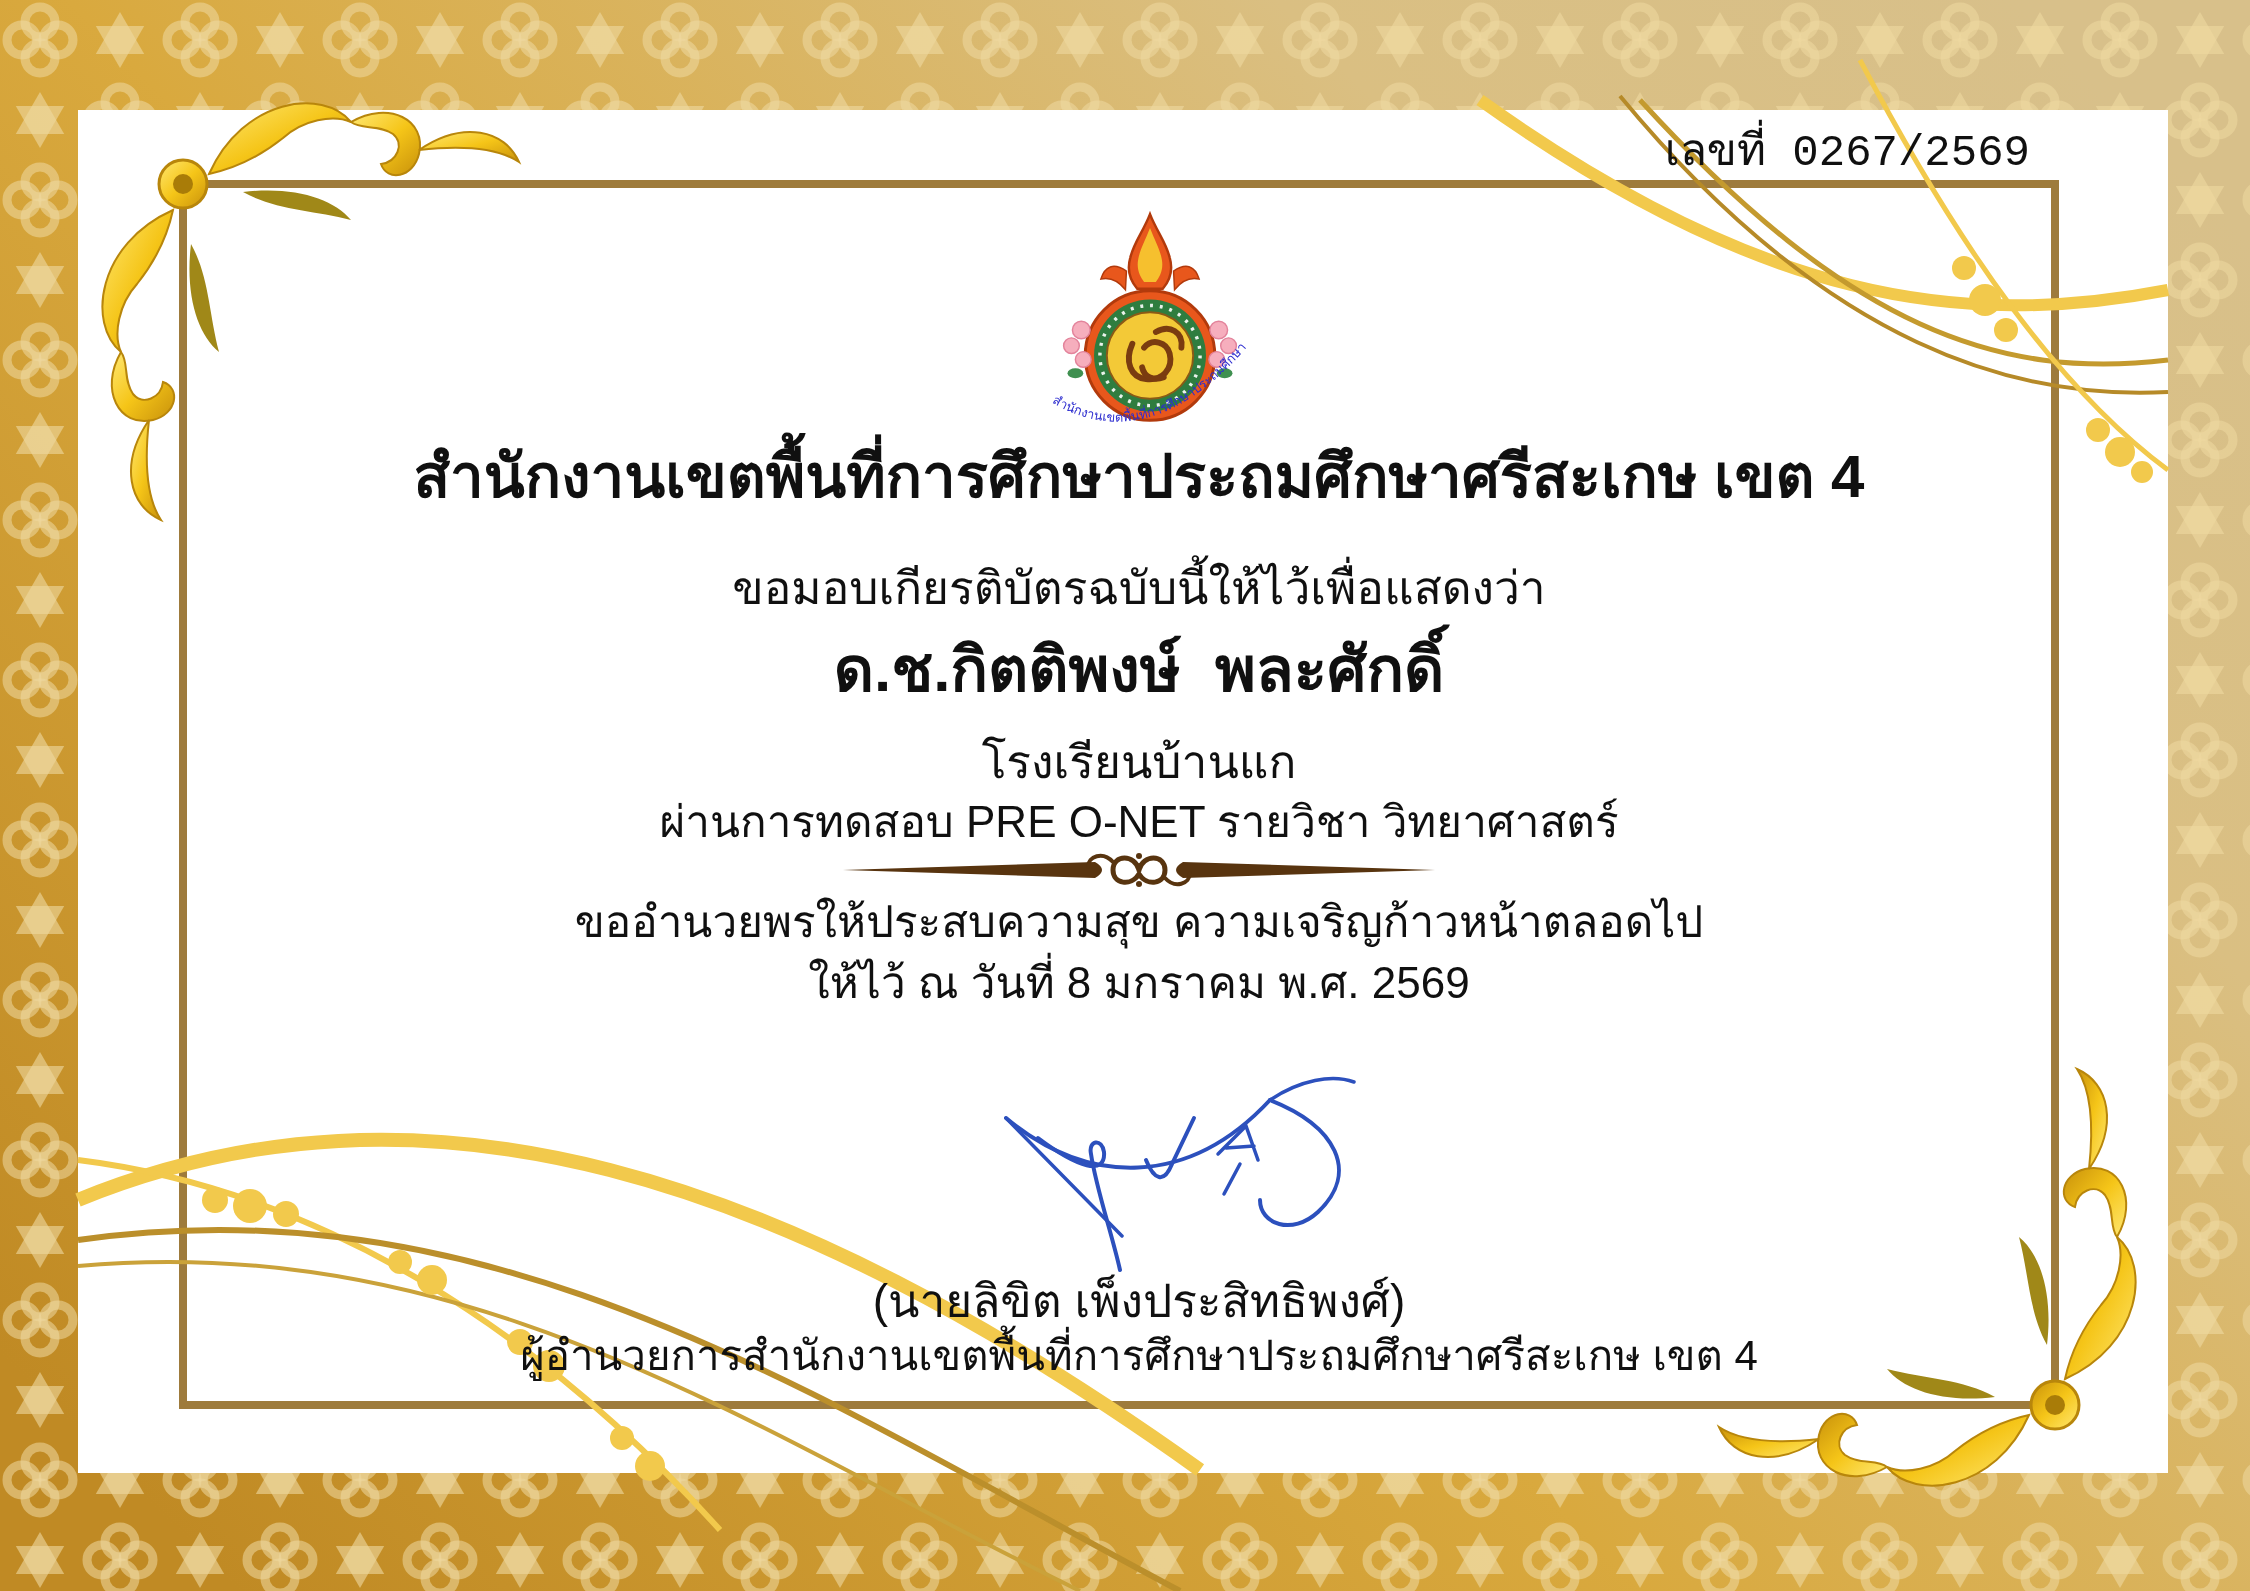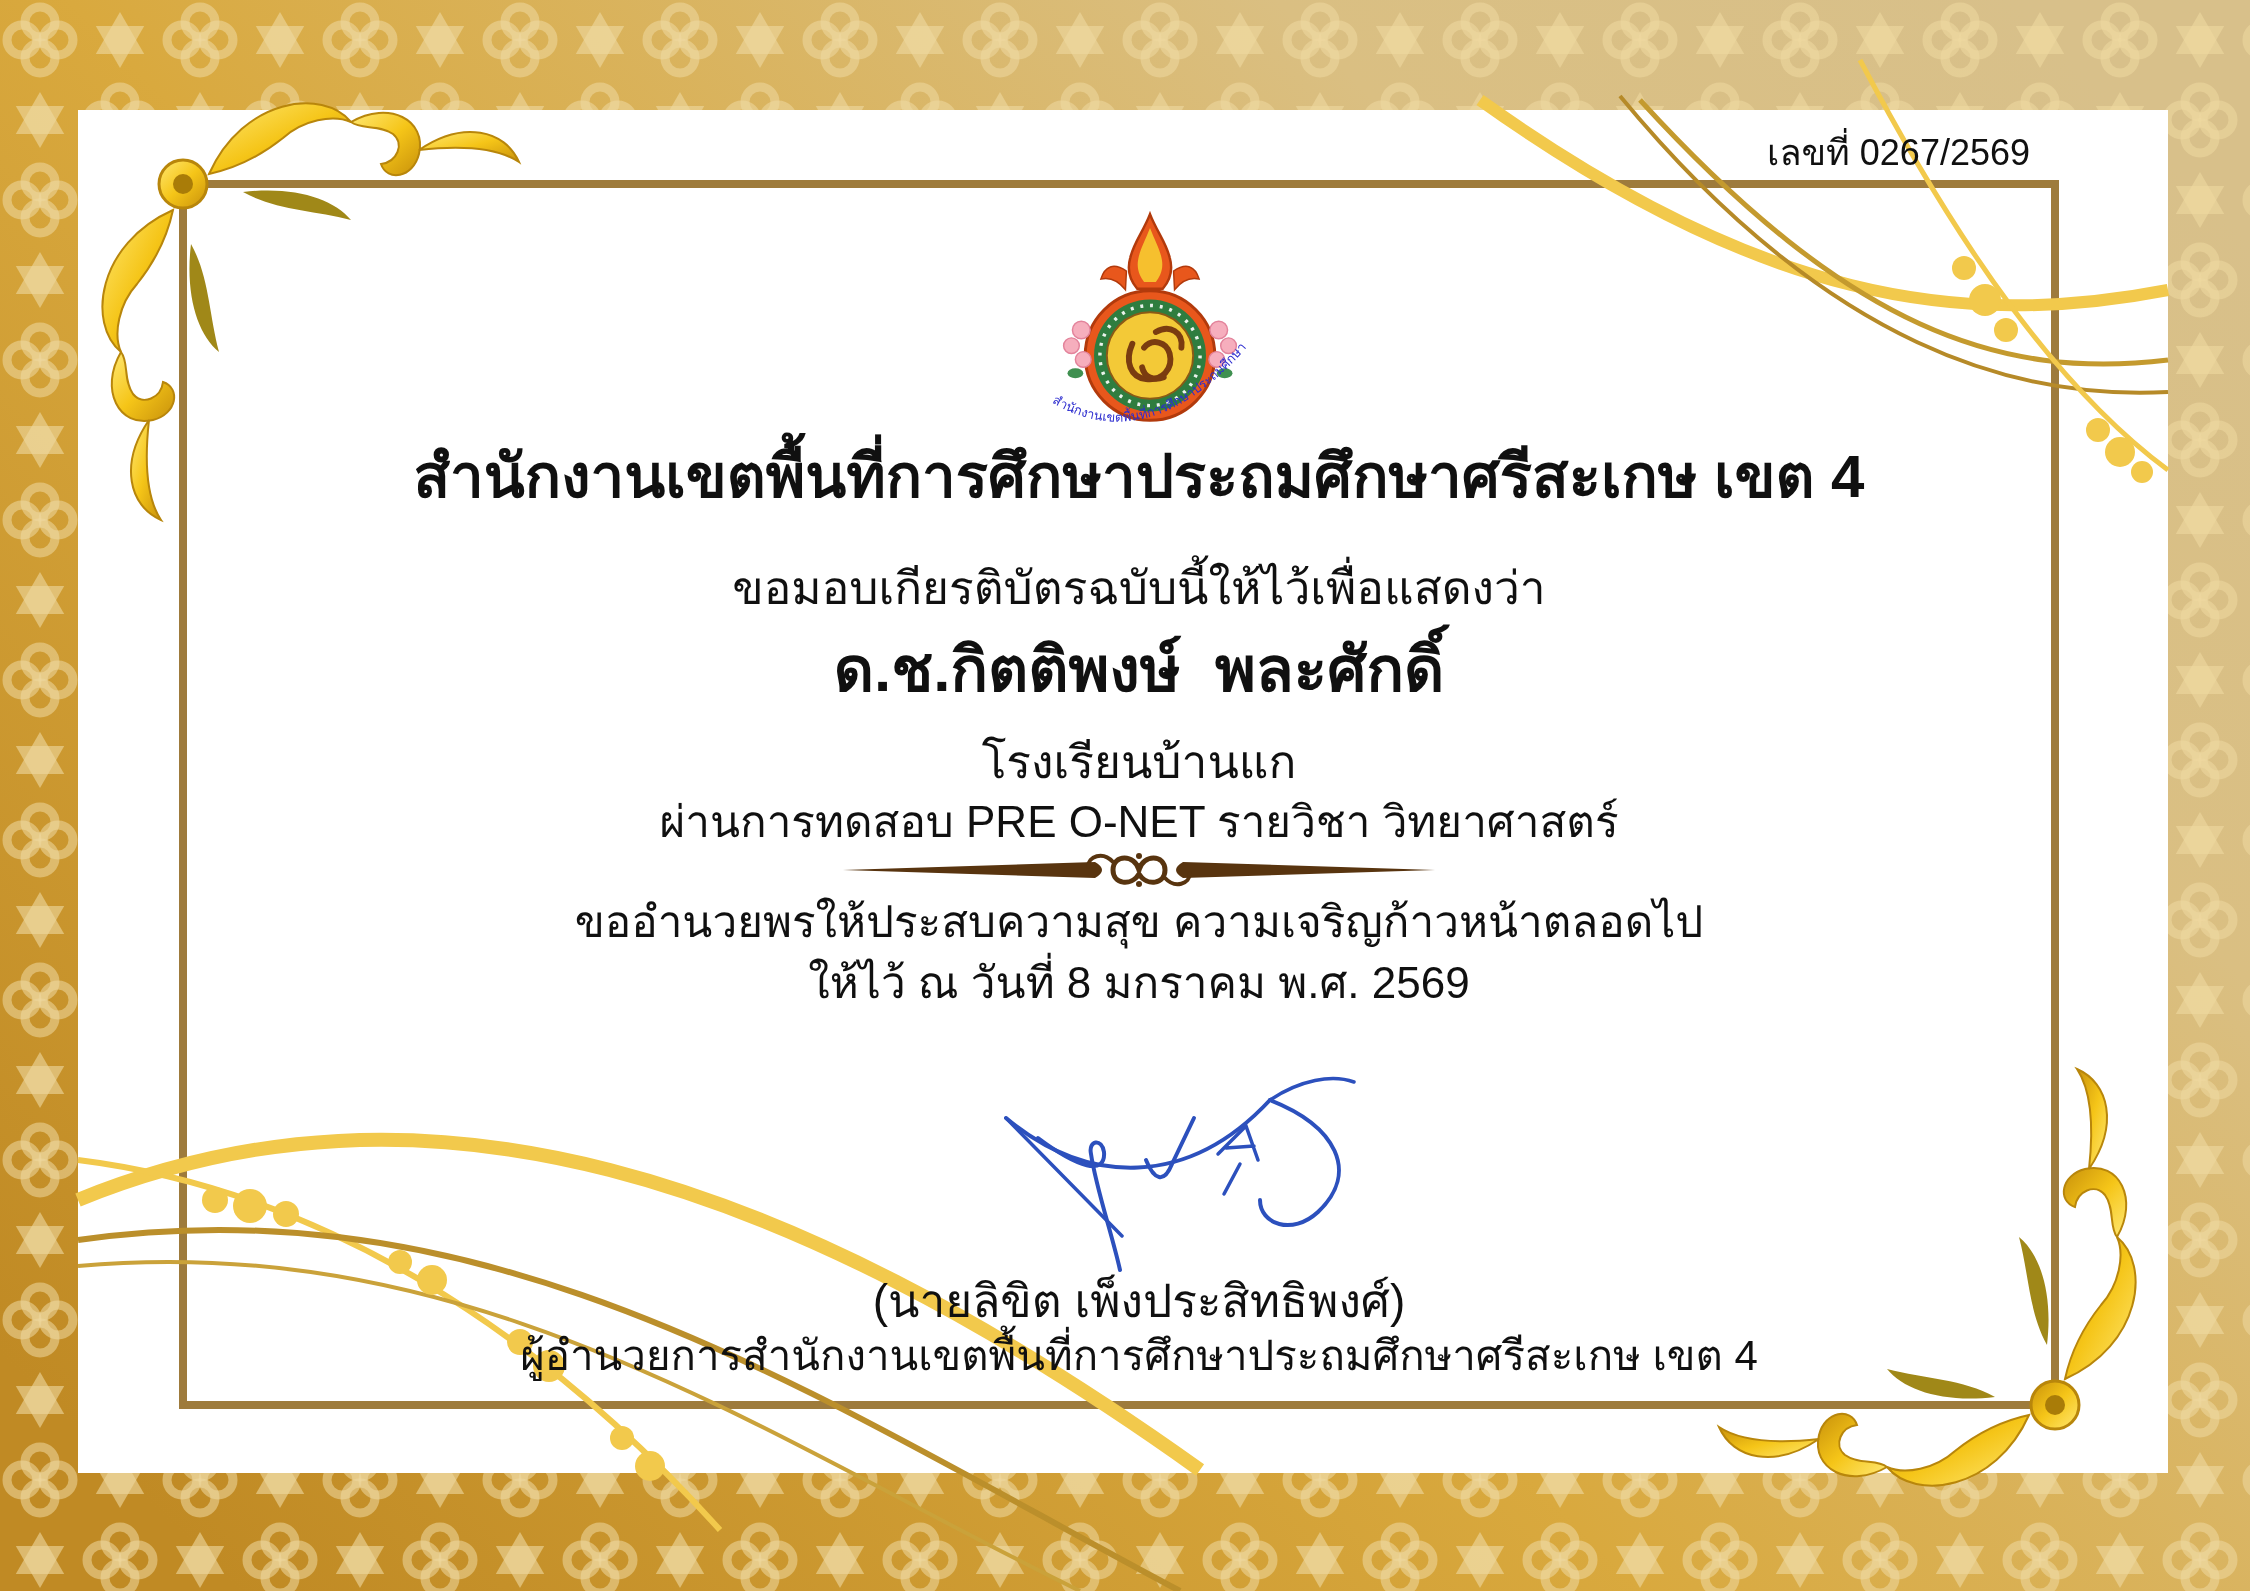--- a/index.html
+++ b/index.html
@@ -6,22 +6,22 @@
   .page{
     position:relative;width:2250px;height:1591px;overflow:hidden;
     font-family:"Liberation Sans","DejaVu Sans",sans-serif;background:#ffffff;
   }
   .bg{position:absolute;left:0;top:0;z-index:0;}
   .cert-text{
     position:absolute;left:14px;width:2250px;text-align:center;color:#101010;
     white-space:pre;line-height:1.15;z-index:3;
   }
   .number{
-    position:absolute;left:1550px;top:124px;width:480px;text-align:right;
-    font-size:36px;color:#101010;z-index:3;
+    position:absolute;left:1550px;top:114px;width:480px;text-align:right;
+    font-size:44px;color:#101010;z-index:3;font-family:Liberation Mono, monospace;
   }
   .org-title  {top:442px;font-size:60px;font-weight:bold;}
   .intro      {top:562px;font-size:46px;}
   .recipient  {top:634px;font-size:62px;font-weight:bold;}
   .school     {top:736px;font-size:46px;}
   .achieve    {top:797px;font-size:44px;}
   .blessing   {top:897px;font-size:44px;}
   .dateline   {top:958px;font-size:44px;}
   .signer     {top:1275px;font-size:46px;}
   .signer-pos {top:1332px;font-size:42px;}

